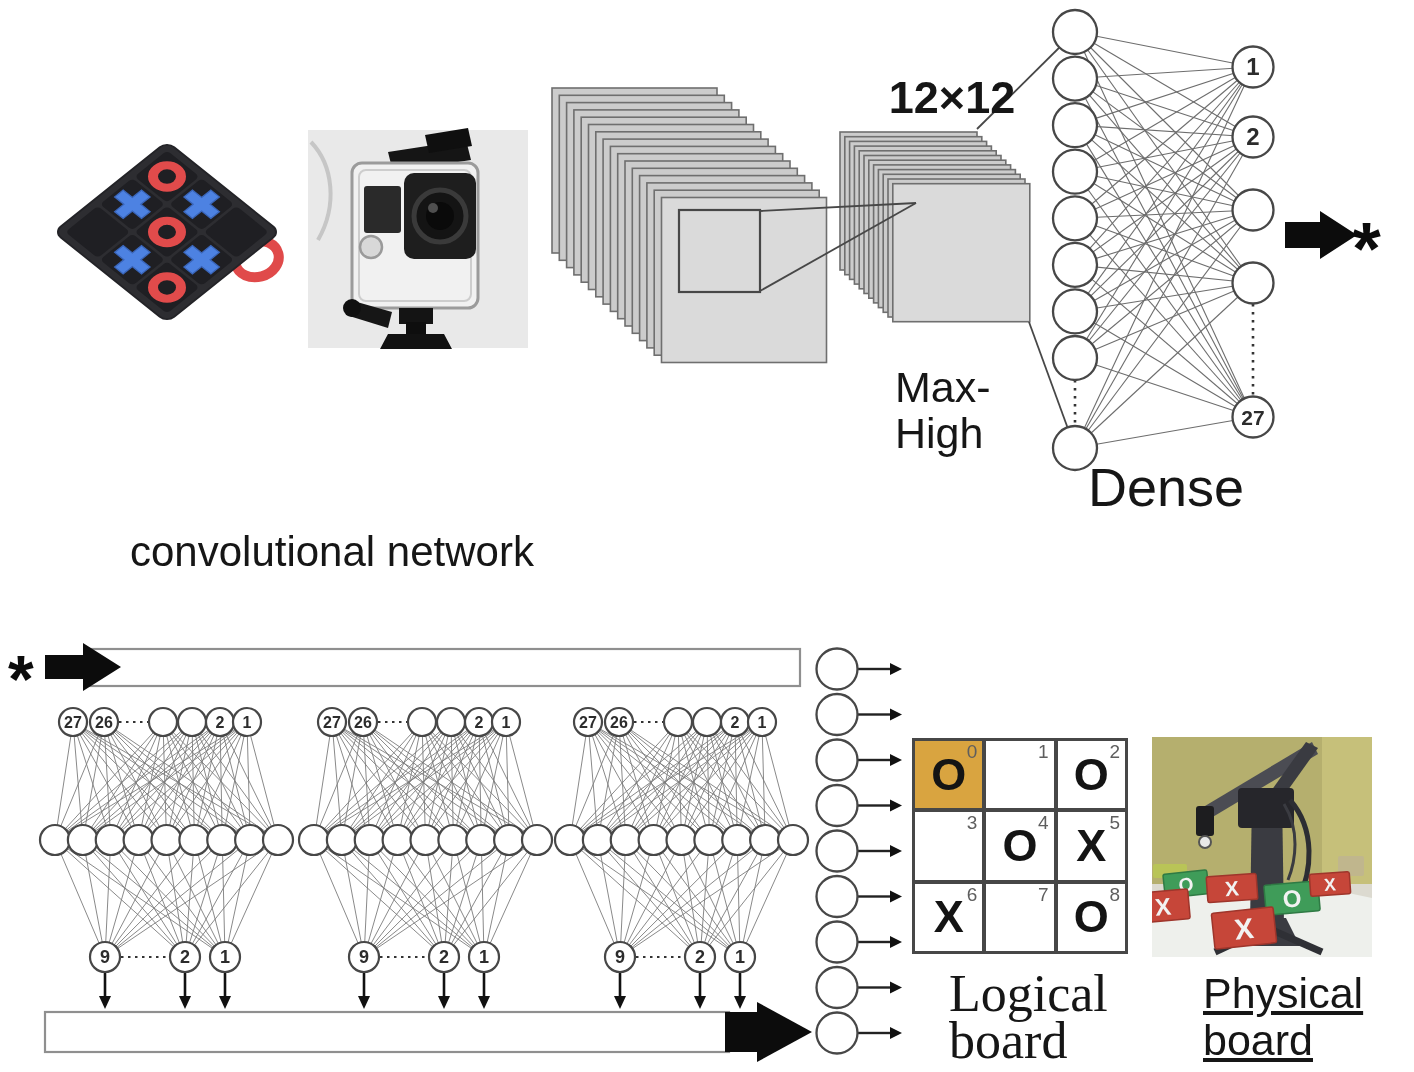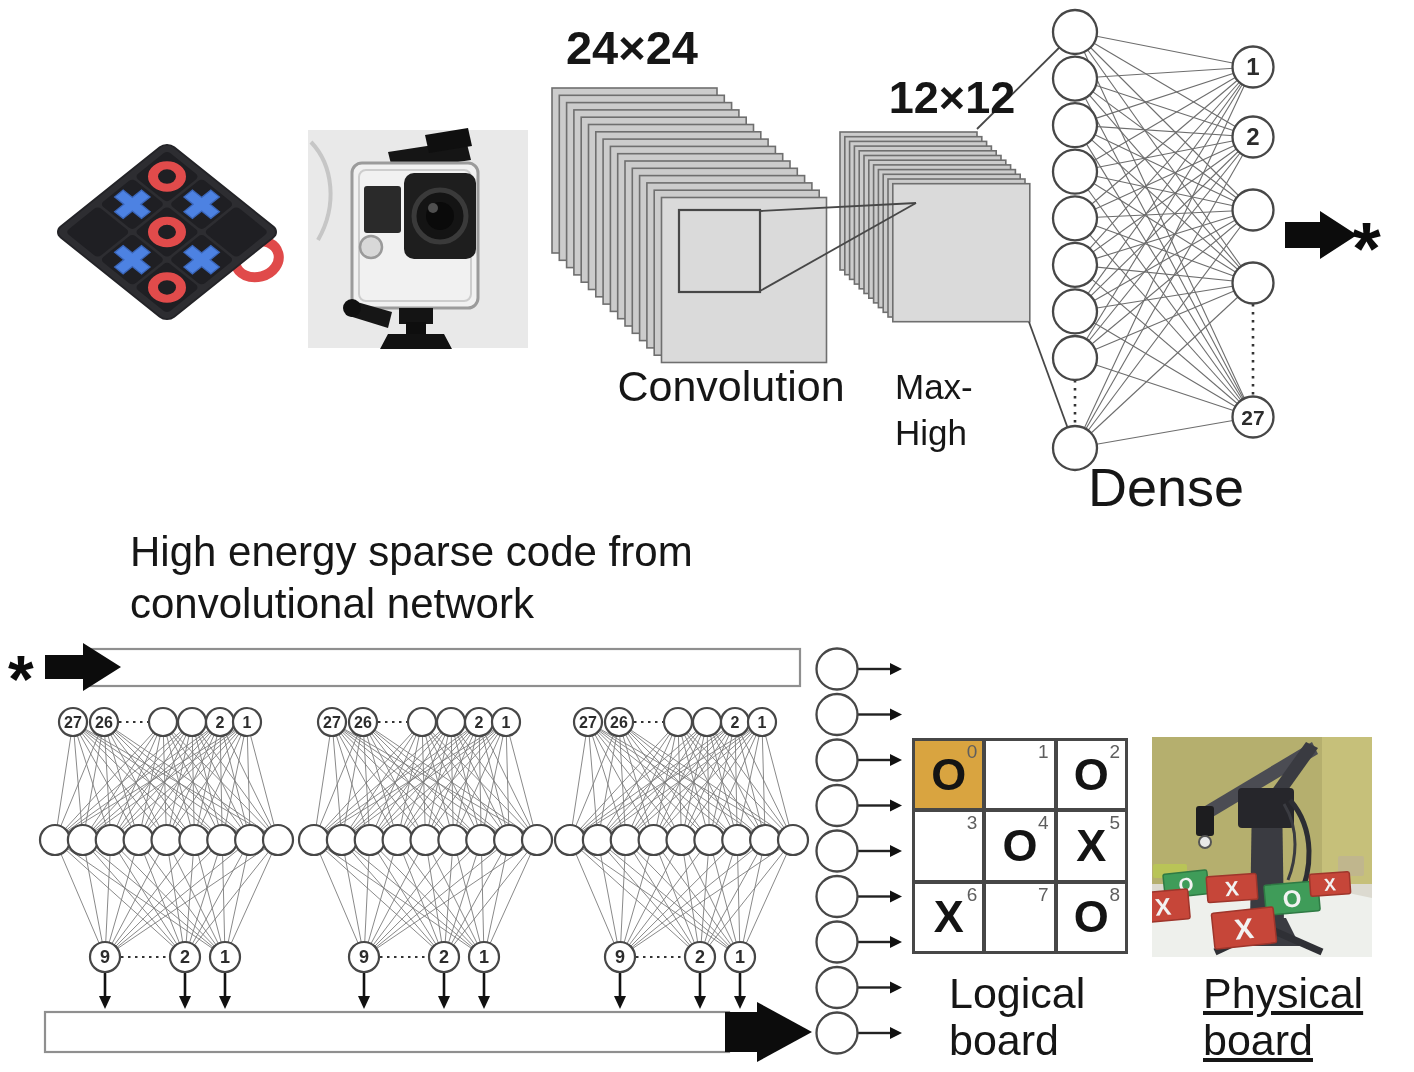--- a/index.html
+++ b/index.html
@@ -585,32 +585,29 @@
           <rect x="1137" y="891" width="52" height="30" rx="2" fill="#c64639" stroke="#9e352b" stroke-width="1.5"></rect>
           <text x="1163" y="915" text-anchor="middle" font-size="24" font-weight="700" fill="#f2f2f2">X</text>
         </g>
         <g transform="rotate(-6 1244 928)">
           <rect x="1213" y="910" width="62" height="36" rx="2" fill="#c64639" stroke="#9e352b" stroke-width="1.5"></rect>
           <text x="1244" y="938.8" text-anchor="middle" font-size="28.8" font-weight="700" fill="#f2f2f2">X</text>
         </g>
       </g>
     </svg>
 
-  <div class="lbl center" style="left:548px;top:20px;width:168px;font-size:47px;font-weight:600;">24×24</div>
   <div class="lbl center" style="left:884px;top:72px;width:136px;font-size:45px;font-weight:600;">12×12</div>
-  <div class="lbl center" style="left:598px;top:362px;width:266px;font-size:43px;">Convolution</div>
-  <div class="lbl" style="left:895px;top:364px;font-size:35px;line-height:46px;">
+  <div class="lbl" style="left:895px;top:364px;font-size:43px;line-height:46px;">
     <div>Max-</div>
     <div>High</div>
   </div>
   <div class="lbl center" style="left:1088px;top:456px;width:146px;font-size:54px;">Dense</div>
   <div class="ast" style="left:1352px;top:212px;font-size:74px;">*</div>
 
   <div class="lbl" style="left:130px;top:526px;font-size:42px;line-height:52px;">
-    <div>High energy sparse code from</div>
     <div>convolutional network</div>
   </div>
   <div class="ast" style="left:8px;top:646px;font-size:66px;">*</div>
 
   <div id="logical-board">
       <div class="cell" style="background: rgb(217, 164, 64);">
         <span class="idx">0</span>
         <span class="mark">O</span>
       </div>
       <div class="cell">
@@ -640,21 +637,21 @@
       <div class="cell">
         <span class="idx">7</span>
         <span class="mark"></span>
       </div>
       <div class="cell">
         <span class="idx">8</span>
         <span class="mark">O</span>
       </div>
     </div>
 
-  <div class="lbl" style="left:949px;top:970px;font-size:43px;line-height:47px;">
+  <div class="lbl" style="left:949px;top:970px;font-size:52px;line-height:47px;font-family:Liberation Serif, serif;">
     <div>Logical</div>
     <div>board</div>
   </div>
   <div class="lbl" style="left:1203px;top:970px;font-size:43px;line-height:47px;text-decoration:underline;">
     <div>Physical</div>
     <div>board</div>
   </div>
 </div>
 
 </body></html>

